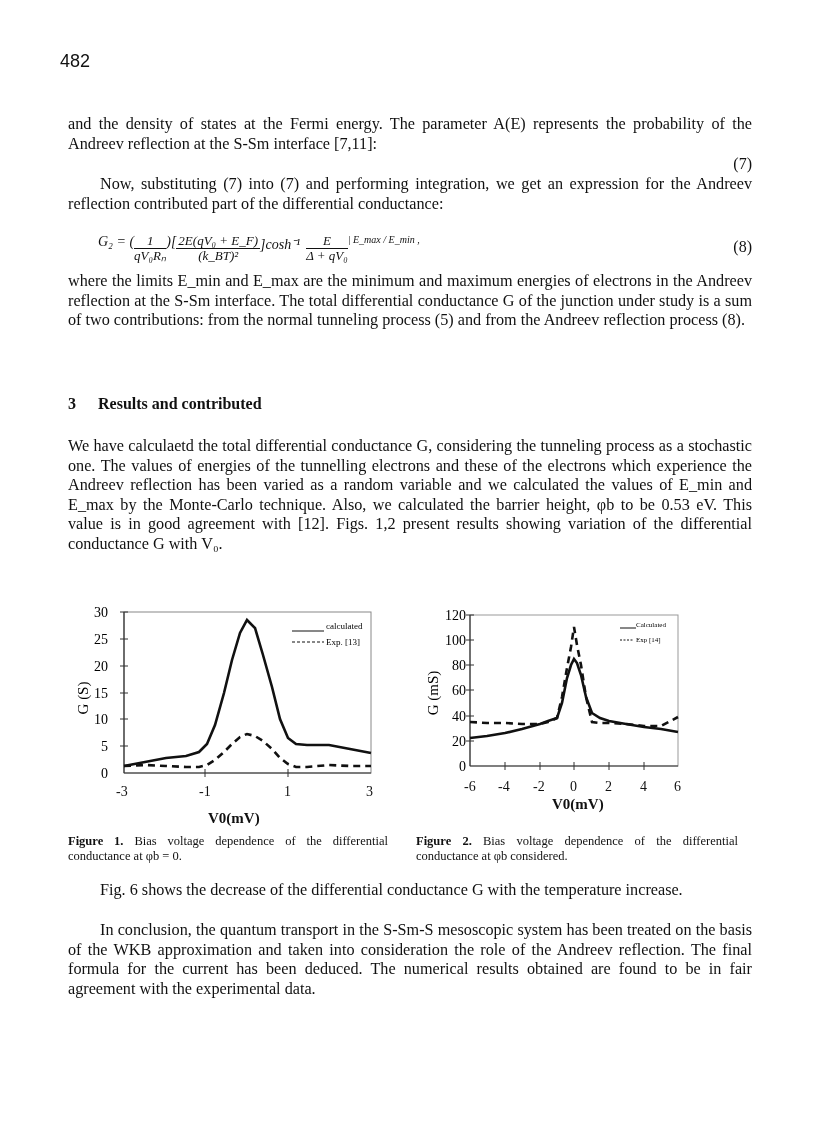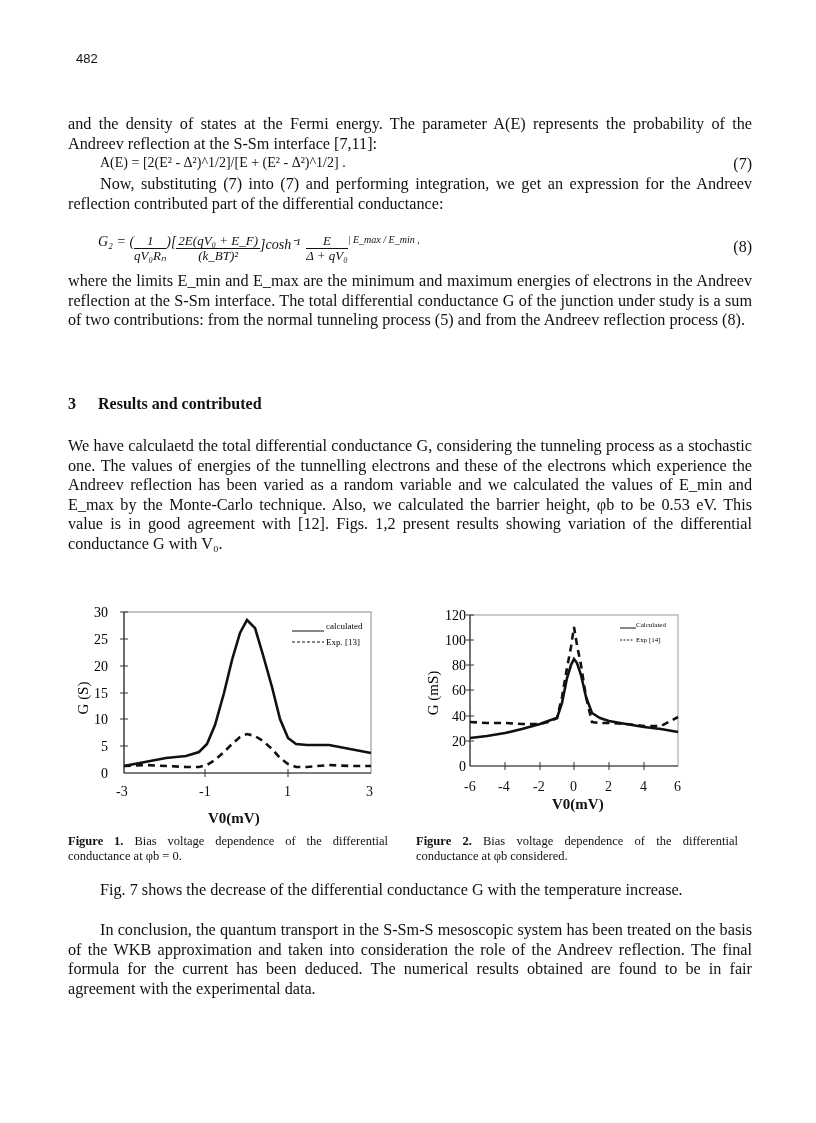--- a/index.html
+++ b/index.html
@@ -1,40 +1,39 @@
 <!DOCTYPE html>
 <html><head>
 <meta charset="utf-8">
 <style>
   html, body { margin:0; padding:0; background:#ffffff; }
   body { width:816px; height:1123px; position:relative; overflow:hidden;
          font-family:"Liberation Serif", serif; color:#111; }
   .abs { position:absolute; }
-  .pageno { left:76px; top:51px; font-size:13px; font-family:"Liberation Sans", sans-serif; }
+  .pageno { left:60px; top:51px; font-size:18px; font-family:"Liberation Sans", sans-serif; }
   .para { left:68px; width:684px; font-size:16.2px; line-height:19.5px; text-align:justify; }
   .indent { text-indent:32px; }
   .eqline { left:68px; width:684px; font-size:14px; height:22px; }
   .eqnum { position:absolute; right:0; top:0; font-size:16px; }
   .heading { left:68px; top:395px; font-size:16px; font-weight:bold; }
   .heading .num { display:inline-block; width:30px; }
   .frac { display:inline-flex; flex-direction:column; vertical-align:middle; text-align:center; font-size:13px; line-height:14px; }
   .frac .n { border-bottom:1px solid #111; padding:0 2px; }
   .caption { font-size:12.5px; line-height:15px; text-align:justify; }
   .caption b { font-weight:bold; }
   svg text { font-family:"Liberation Serif", serif; }
 </style>
 </head>
 <body>
 
 <div class="abs pageno">482</div>
 
 <div class="abs para" style="top:115px;">and the density of states at the Fermi energy. The parameter A(E) represents the probability of the Andreev reflection at the S-Sm interface [7,11]:</div>
 
 <div class="abs eqline" style="top:155px;">
-  <span style="position:absolute; left:32px; top:0;">A(E) = [2(E² - Δ²)^1/2]/[E + (E² - Δ²)^1/2] .</span>
   <span class="eqnum">(7)</span>
 </div>
 
 <div class="abs para indent" style="top:175px;">Now, substituting (7) into (7) and performing integration, we get an expression for the Andreev reflection contributed part of the differential conductance:</div>
 
 <div class="abs eqline" style="top:232px; height:32px;">
   <div style="position:absolute; left:30px; top:2px; display:flex; align-items:flex-start; font-size:14px;font-style:italic;">
     <span>G₂ = (</span>
     <span class="frac">
         <span class="n">1</span>
@@ -151,14 +150,14 @@
 
 <div class="abs caption" style="left:68px; top:834px; width:320px;">
   <b>Figure 1.</b>
   <span>Bias voltage dependence of the differential conductance at φb = 0.</span>
 </div>
 <div class="abs caption" style="left:416px; top:834px; width:322px;">
   <b>Figure 2.</b>
   <span>Bias voltage dependence of the differential conductance at φb considered.</span>
 </div>
 
-<div class="abs para indent" style="top:881px;">Fig. 7 shows the decrease of the differential conductance G with the temperature increase.</div>
+<div class="abs para indent" style="top:881px;">Fig. 6 shows the decrease of the differential conductance G with the temperature increase.</div>
 <div class="abs para indent" style="top:921px;">In conclusion, the quantum transport in the S-Sm-S mesoscopic system has been treated on the basis of the WKB approximation and taken into consideration the role of the Andreev reflection. The final formula for the current has been deduced. The numerical results obtained are found to be in fair agreement with the experimental data.</div>
 
 </body></html>

